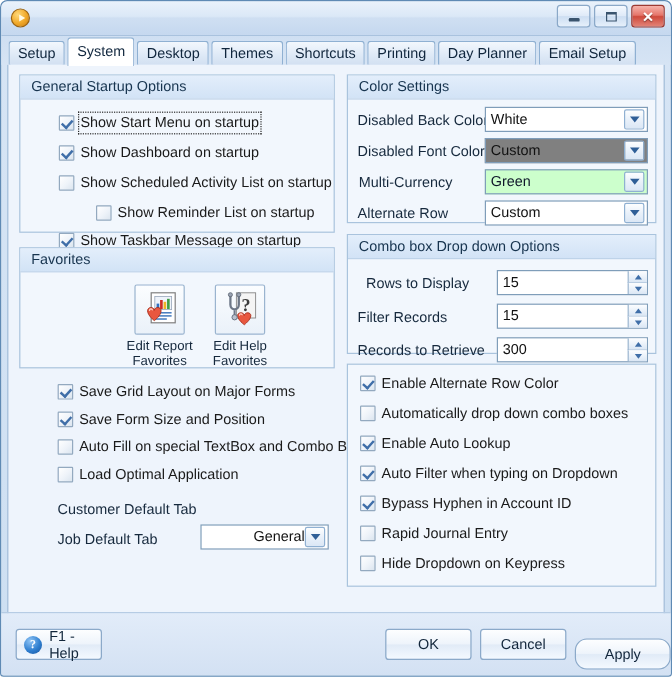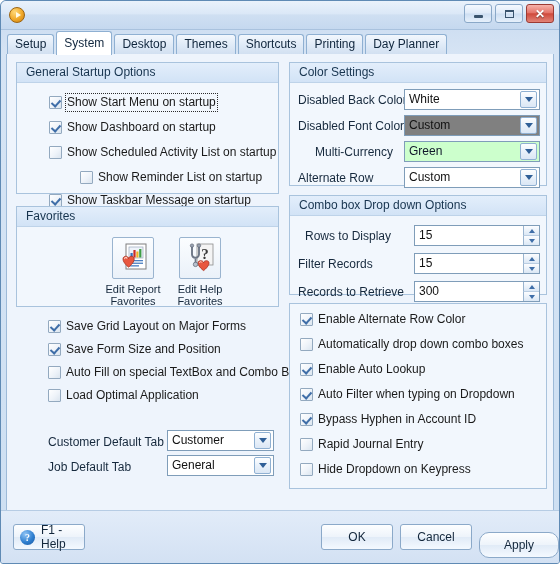--- a/index.html
+++ b/index.html
@@ -273,20 +273,21 @@
   </div>
 
   <div class="tabstrip" id="tabstrip">
       <div class="tab">Setup</div>
       <div class="tab active">System</div>
       <div class="tab">Desktop</div>
       <div class="tab">Themes</div>
       <div class="tab">Shortcuts</div>
       <div class="tab">Printing</div>
       <div class="tab">Day Planner</div>
+      <div class="tab">Email Setup</div>
     </div>
 
   <div class="page">
 
     <div class="col col-left">
 
       <div class="group" style="left:9px; top:8px; width:263px; height:132px;">
         <div class="group-header">General Startup Options</div>
         <div class="group-body" id="startup-body">
             <div class="cb checked focus" style="left: 32px; top: 12px;">
@@ -373,28 +374,22 @@
           <div class="cb" style="left: 41px; top: 46px;">
             <span class="box"></span>
             <span class="lbl">Auto Fill on special TextBox and Combo Box</span>
           </div>
           <div class="cb" style="left: 41px; top: 69px;">
             <span class="box"></span>
             <span class="lbl">Load Optimal Application</span>
           </div>
         </div>
 
-      <div style="position:absolute; left:0; top:376px; width:278px; height:60px;" id="default-tabs">
+      <div style="position:absolute; left:0; top:358px; width:278px; height:60px;text-align:right;" id="default-tabs">
           <div class="flabel" style="left: 41px; top: 5px;">Customer Default Tab</div>
-          <div class="combo" style="left: 160px; top: 0px; width: 107px;">
-            <span class="val">Customer</span>
-            <span class="arrow">
-              <span class="chev"></span>
-            </span>
-          </div>
           <div class="flabel" style="left: 41px; top: 30px;">Job Default Tab</div>
           <div class="combo" style="left: 160px; top: 25px; width: 107px;">
             <span class="val">General</span>
             <span class="arrow">
               <span class="chev"></span>
             </span>
           </div>
         </div>
     </div>
 
@@ -410,21 +405,21 @@
                 <span class="chev"></span>
               </span>
             </div>
             <div class="flabel" style="left: 8px; top: 36px;">Disabled Font Color</div>
             <div class="combo" style="left: 114px; top: 32px; width: 136px; background: rgb(128, 128, 128);">
               <span class="val" style="color: rgb(17, 17, 17);">Custom</span>
               <span class="arrow">
                 <span class="chev"></span>
               </span>
             </div>
-            <div class="flabel" style="left: 25px; top: 62px;">Multi-Currency</div>
+            <div class="flabel" style="left: 9px; top: 62px;">Multi-Currency</div>
             <div class="combo" style="left: 114px; top: 58px; width: 136px; background: rgb(204, 255, 204);">
               <span class="val" style="color: #0f172a;">Green</span>
               <span class="arrow">
                 <span class="chev"></span>
               </span>
             </div>
             <div class="flabel" style="left: 8px; top: 88px;">Alternate Row</div>
             <div class="combo" style="left: 114px; top: 84px; width: 136px; background: rgb(255, 255, 255);">
               <span class="val" style="color: rgb(17, 17, 17);">Custom</span>
               <span class="arrow">

